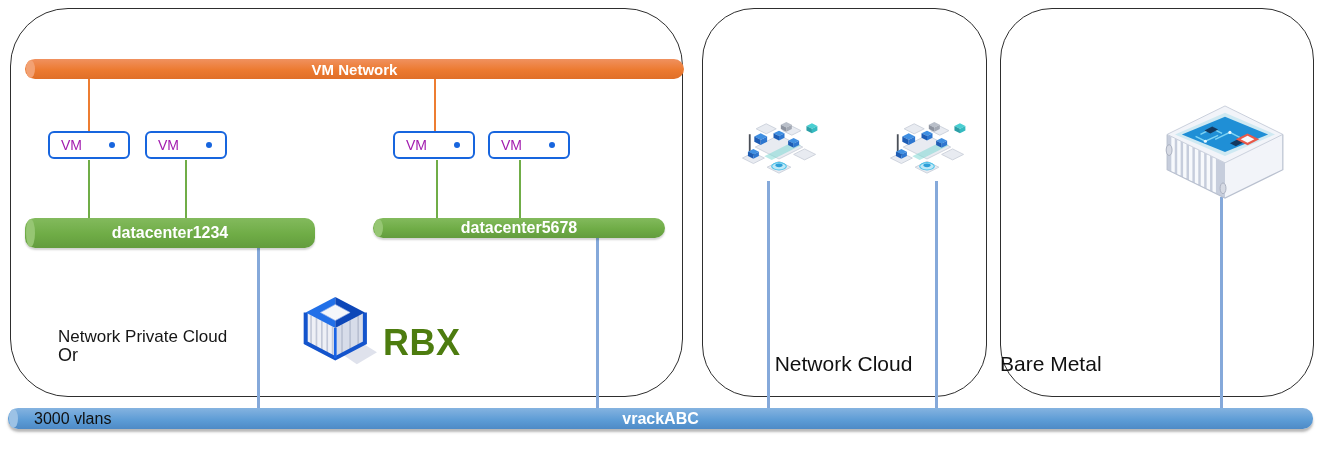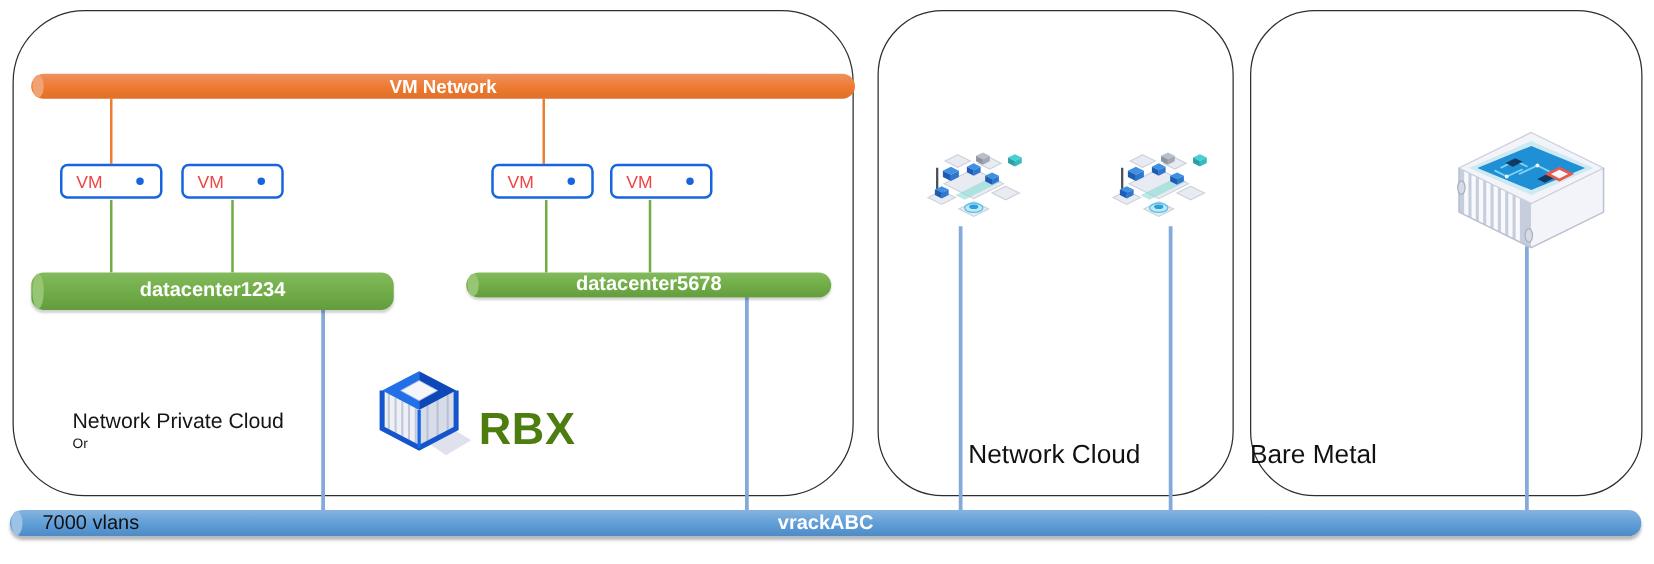--- a/index.html
+++ b/index.html
@@ -23,25 +23,25 @@
   .bar-blue{background:linear-gradient(180deg,#85B3E0,#5B9BD5 60%,#4E8AC6);box-shadow:0 3px 2.5px rgba(125,125,125,0.55);}
   .bar-blue::before{background:#9CC2E5;}
   .vline{position:absolute;z-index:5;}
   .vline.orange{width:1.5px;background:#ED7D31;}
   .vline.green{width:1.5px;background:#70AD47;}
   .vline.blue{width:3px;background:#85A9DA;}
   .vm-box{
     position:absolute;width:78px;height:24px;background:#ffffff;border:2.5px solid #1765DE;border-radius:6px;
     display:flex;align-items:center;z-index:6;
   }
-  .vm-box .vm-text{margin-left:11px;font-size:14px;color:#ef4444;}
+  .vm-box .vm-text{margin-left:11px;font-size:14px;color:#a21caf;}
   .vm-box .vm-dot{position:absolute;right:13px;top:50%;margin-top:-3px;width:6px;height:6px;border-radius:50%;background:#1765DE;}
   .caption{position:absolute;color:#151515;z-index:6;}
   .caption .cap-big{font-size:17px;line-height:21px;}
-  .caption .cap-small{font-size:11px;line-height:17px;}
+  .caption .cap-small{font-size:18px;line-height:17px;}
   .panel-label{position:absolute;color:#111111;font-size:21px;z-index:6;}
   .rbx-label{position:absolute;color:#4d7c0f;font-size:36px;font-weight:bold;z-index:6;letter-spacing:0.5px;}
   .icon-wrap{position:absolute;z-index:6;}
   .vrack-text-dark{position:absolute;left:26px;top:0;height:100%;display:flex;align-items:center;font-size:16px;color:#101010;z-index:7;}
   .vrack-text-center{position:absolute;left:0;top:0;width:100%;height:100%;display:flex;align-items:center;justify-content:center;font-size:16px;font-weight:bold;color:#ffffff;z-index:7;}
 </style>
 </head>
 <body>
 
 <div id="diagram">
@@ -236,17 +236,17 @@
       <polyline points="6,31 6,67 65,96 124,67 124,31" fill="none" stroke="#b9c0cf" stroke-width="1.2"></polyline>
       <ellipse cx="8" cy="47" rx="3" ry="5.5" fill="#d6dae4" stroke="#aab0bf" stroke-width="1"></ellipse>
       <ellipse cx="63" cy="86" rx="3" ry="5.5" fill="#d6dae4" stroke="#aab0bf" stroke-width="1"></ellipse>
     </svg>
   </div>
 
   <div class="panel-label" style="left:702px;top:352px;width:283px;text-align:center;">Network Cloud</div>
   <div class="panel-label" style="left:1000px;top:352px;">Bare Metal</div>
 
   <div class="bar bar-blue" style="left:8px;top:408px;width:1305px;height:21px;z-index:6;">
-    <span class="vrack-text-dark">7000 vlans</span>
+    <span class="vrack-text-dark">3000 vlans</span>
     <span class="vrack-text-center">vrackABC</span>
   </div>
 
 </div>
 
 </body></html>

